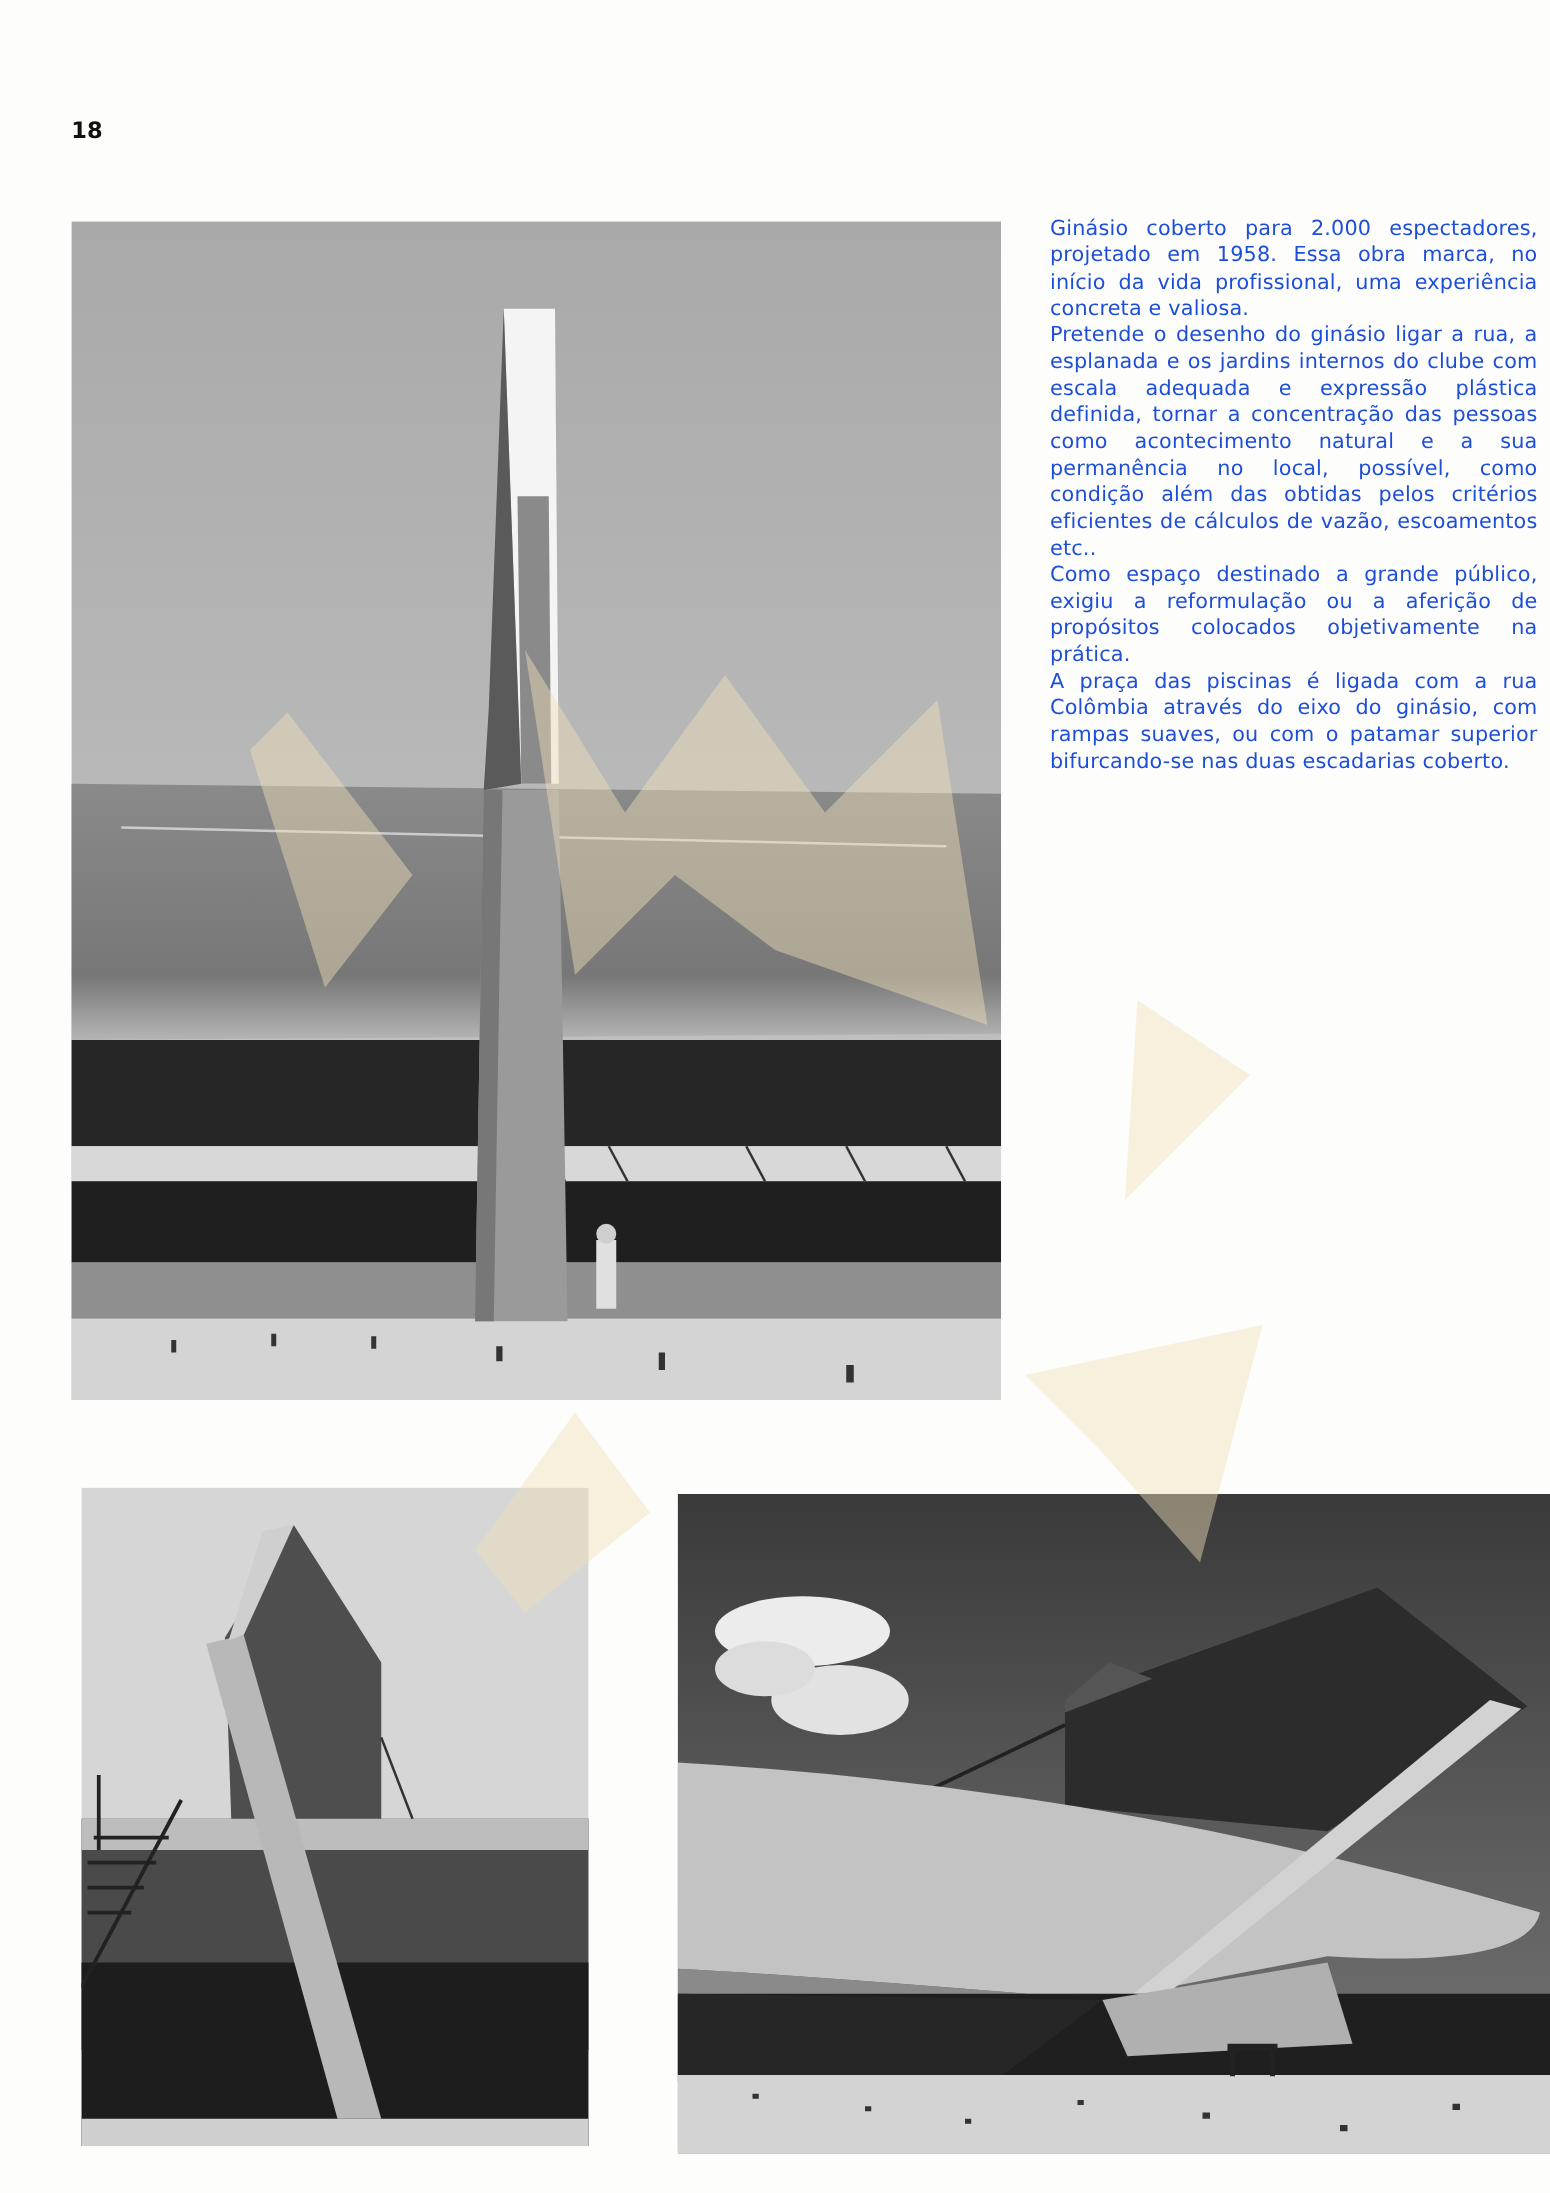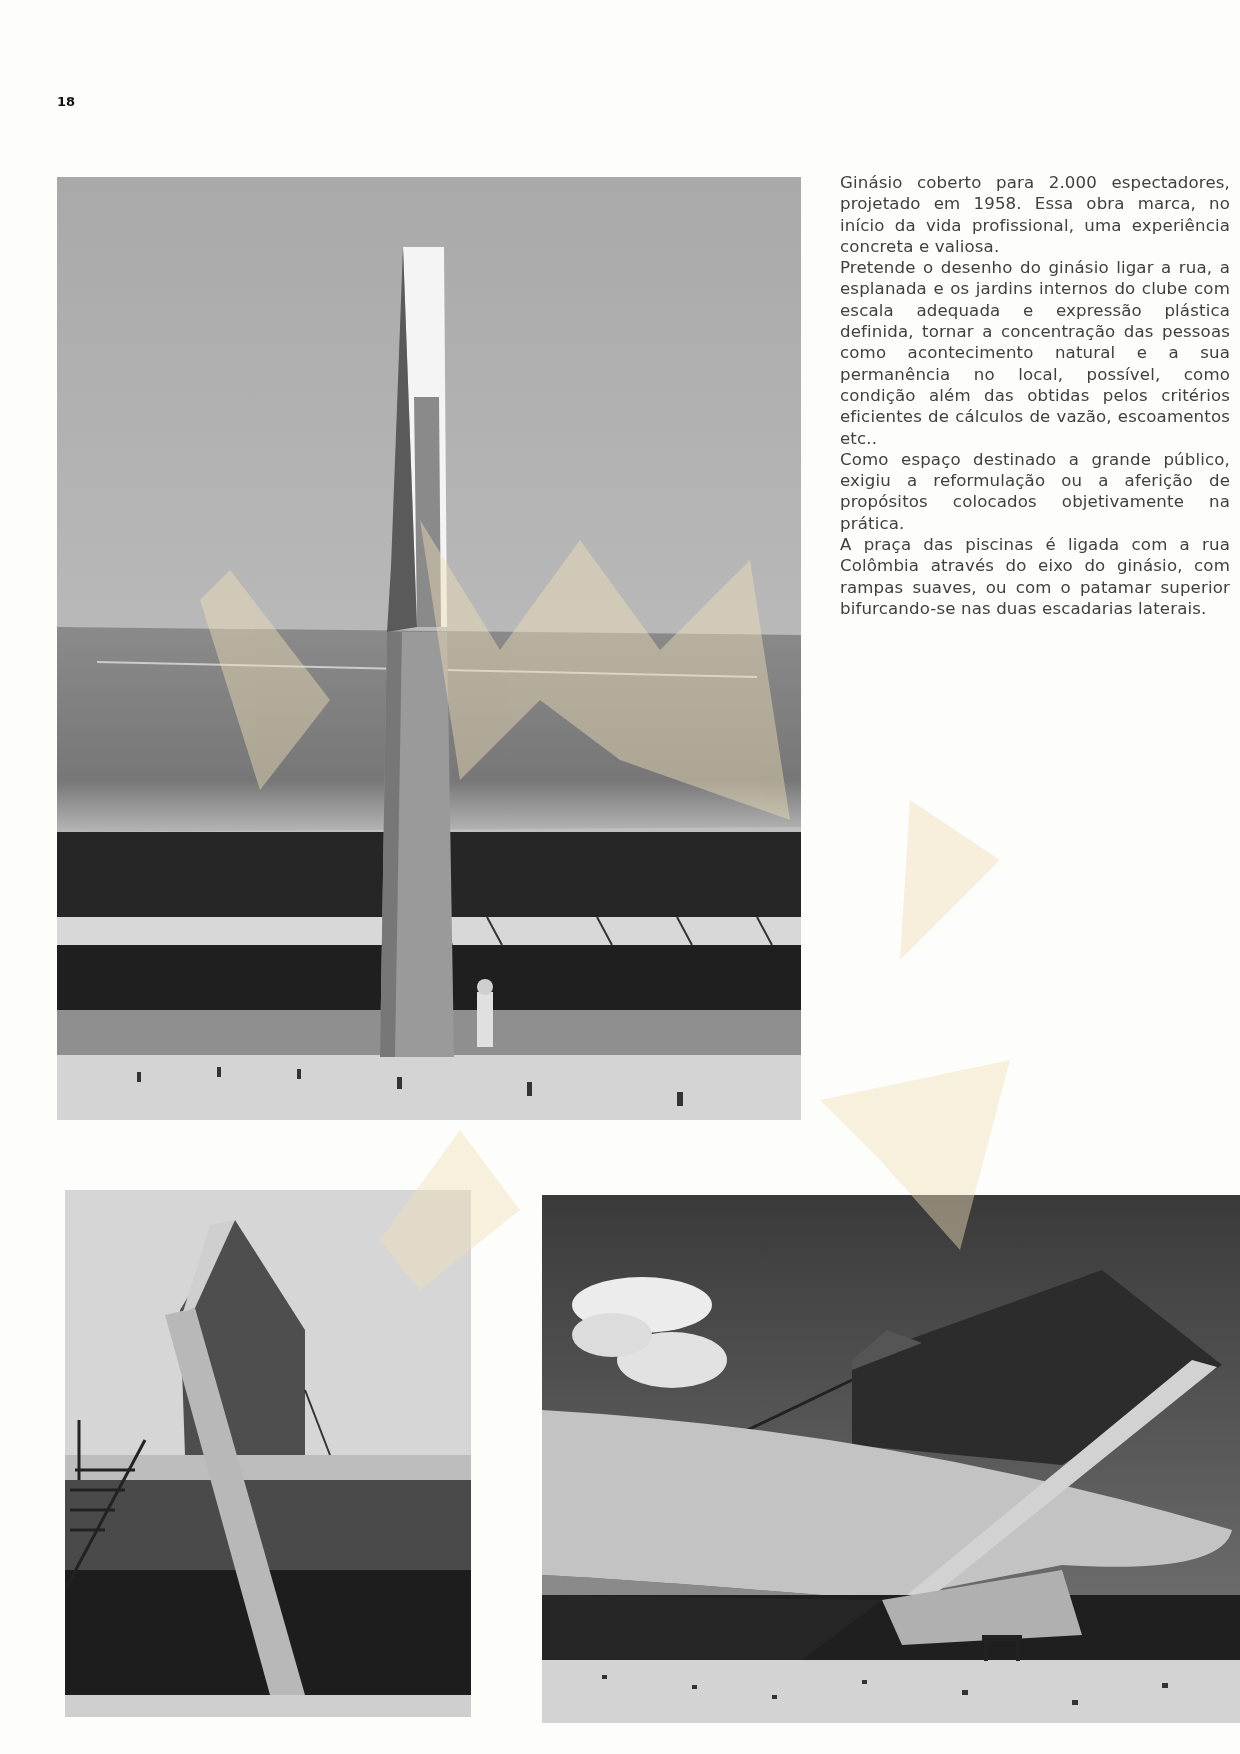--- a/index.html
+++ b/index.html
@@ -4,32 +4,32 @@
 <style>
   html, body { margin: 0; padding: 0; }
   body {
     width: 1240px; height: 1754px; position: relative; overflow: hidden;
     background: #fdfdfb;
     font-family: "DejaVu Sans", sans-serif;
     color: #1a1a1a;
   }
   .page-number {
     position: absolute; left: 57px; top: 94px;
-    font-size: 13px; font-weight: bold; color: #111;
+    font-size: 18px; font-weight: bold; color: #111;
   }
   .photo { position: absolute; overflow: hidden; }
   .photo svg { display: block; width: 100%; height: 100%; }
 
   #photo-top { left: 57px; top: 177px; width: 744px; height: 943px; }
   #photo-bl  { left: 65px; top: 1190px; width: 406px; height: 527px; }
   #photo-br  { left: 542px; top: 1195px; width: 698px; height: 528px; }
 
   .text-column {
     position: absolute; left: 840px; top: 172px; width: 390px;
-    font-size: 16.6px; line-height: 21.3px; color: #404040;
+    font-size: 16.6px; line-height: 21.3px; color: #1d4ed8;
     text-align: justify;
     letter-spacing: 0.15px;
   }
   .text-column p { margin: 0; text-indent: 0; }
 
   .watermark { position: absolute; left: 0; top: 0; width: 1240px; height: 1754px; pointer-events: none; }
 </style>
 </head>
 <body>
 
@@ -159,21 +159,21 @@
     <rect x="440" y="440" width="40" height="6" fill="#222"></rect>
     <rect x="442" y="446" width="4" height="20" fill="#222"></rect>
       <rect x="474" y="446" width="4" height="20" fill="#222"></rect>
   </svg>
 </div>
 
 <div class="text-column">
   <p>Ginásio coberto para 2.000 espectadores, projetado em 1958. Essa obra marca, no início da vida profissional, uma experiência concreta e valiosa.</p>
   <p>Pretende o desenho do ginásio ligar a rua, a esplanada e os jardins internos do clube com escala adequada e expressão plástica definida, tornar a concentração das pessoas como acontecimento natural e a sua permanência no local, possível, como condição além das obtidas pelos critérios eficientes de cálculos de vazão, escoamentos etc..</p>
   <p>Como espaço destinado a grande público, exigiu a reformulação ou a aferição de propósitos colocados objetivamente na prática.</p>
-  <p>A praça das piscinas é ligada com a rua Colômbia através do eixo do ginásio, com rampas suaves, ou com o patamar superior bifurcando-se nas duas escadarias laterais.</p>
+  <p>A praça das piscinas é ligada com a rua Colômbia através do eixo do ginásio, com rampas suaves, ou com o patamar superior bifurcando-se nas duas escadarias coberto.</p>
 </div>
 
 <svg class="watermark" viewBox="0 0 1240 1754">
   <g fill="#f0dfb8" opacity="0.45">
     <polygon points="230,570 330,700 260,790 200,600"></polygon>
     <polygon points="420,520 500,650 580,540 660,650 750,560 790,820 620,760 540,700 460,780"></polygon>
     <polygon points="300,1140 380,1240 460,1130 520,1210 420,1290"></polygon>
     <polygon points="820,1100 1010,1060 960,1250 880,1160"></polygon>
     <polygon points="910,800 1000,860 900,960"></polygon>
   </g>

